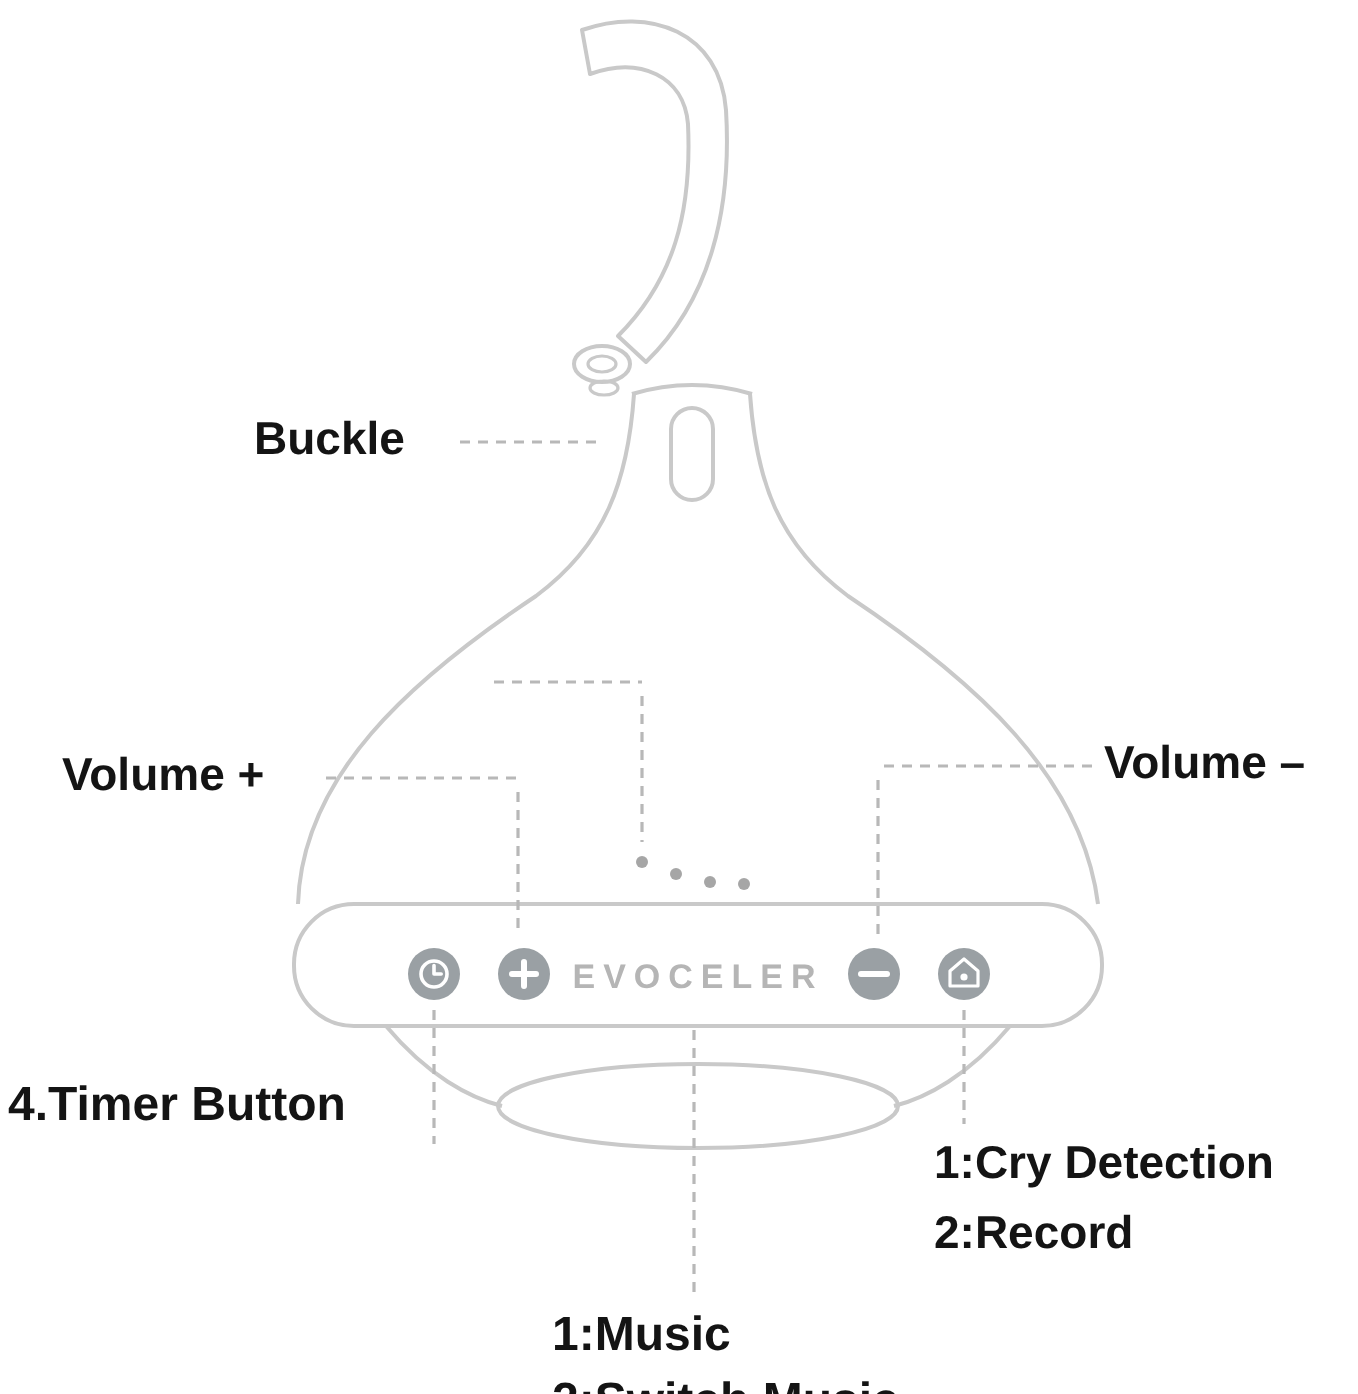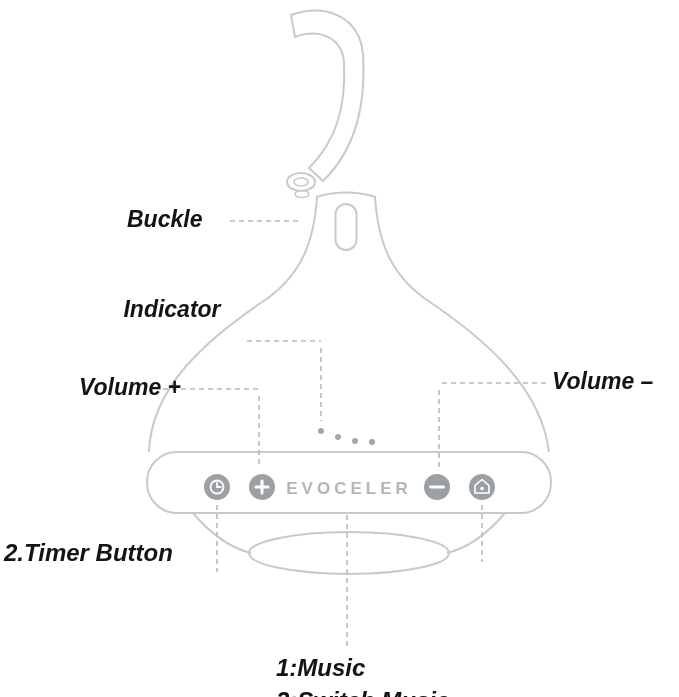--- a/index.html
+++ b/index.html
@@ -9,21 +9,20 @@
     background:#ffffff;
     overflow:hidden;
     font-family:"Liberation Sans",sans-serif;
   }
   #art{position:absolute;left:0;top:0;}
   .label{
     position:absolute;
     color:#141414;
     font-family:"Liberation Sans",sans-serif;
     white-space:nowrap;
-    font-style:italic;
   }
   .lbl-med{font-size:23px;font-weight:600;}
   .lbl-bold{font-size:24px;font-weight:700;}
   .label .line{display:block;}
   #indicator-label{text-align:center;width:152px;line-height:31px;}
   #timer-label{line-height:31px;}
   #cry-label{font-size:23px;line-height:35px;}
   #power-label{line-height:33px;}
 </style>
 </head>
@@ -99,30 +98,33 @@
       <path d="M 439 390 V 468"></path>
       <path d="M 217 505 V 572"></path>
       <path d="M 482 505 V 562"></path>
       <path d="M 347 515 V 650"></path>
     </g>
   </svg>
 
   <div class="label lbl-med" style="left:127px;top:206px;">Buckle</div>
 
   <div class="label lbl-med" id="indicator-label" style="left:96px;top:294px;">
-    <span class="line">Indicator</span>
   </div>
 
-  <div class="label lbl-med" style="left:31px;top:374px;margin-left:48px;">Volume +</div>
+  <div class="label lbl-med" style="left:31px;top:374px;">Volume +</div>
 
   <div class="label lbl-med" style="left:552px;top:368px;text-align:right;">Volume –</div>
 
   <div class="label lbl-bold" id="timer-label" style="left:4px;top:537px;">
-    <span class="line">2.Timer Button</span>
+    <span class="line">4.Timer Button</span>
   </div>
 
+  <div class="label lbl-bold" id="cry-label" style="left:467px;top:564px;">
+    <span class="line">1:Cry Detection</span>
+    <span class="line">2:Record</span>
+  </div>
 
   <div class="label lbl-bold" id="power-label" style="left:276px;top:651px;">
     <span class="line">1:Music</span>
     <span class="line">2:Switch Music</span>
   </div>
 
 </div>
 
 </body></html>

